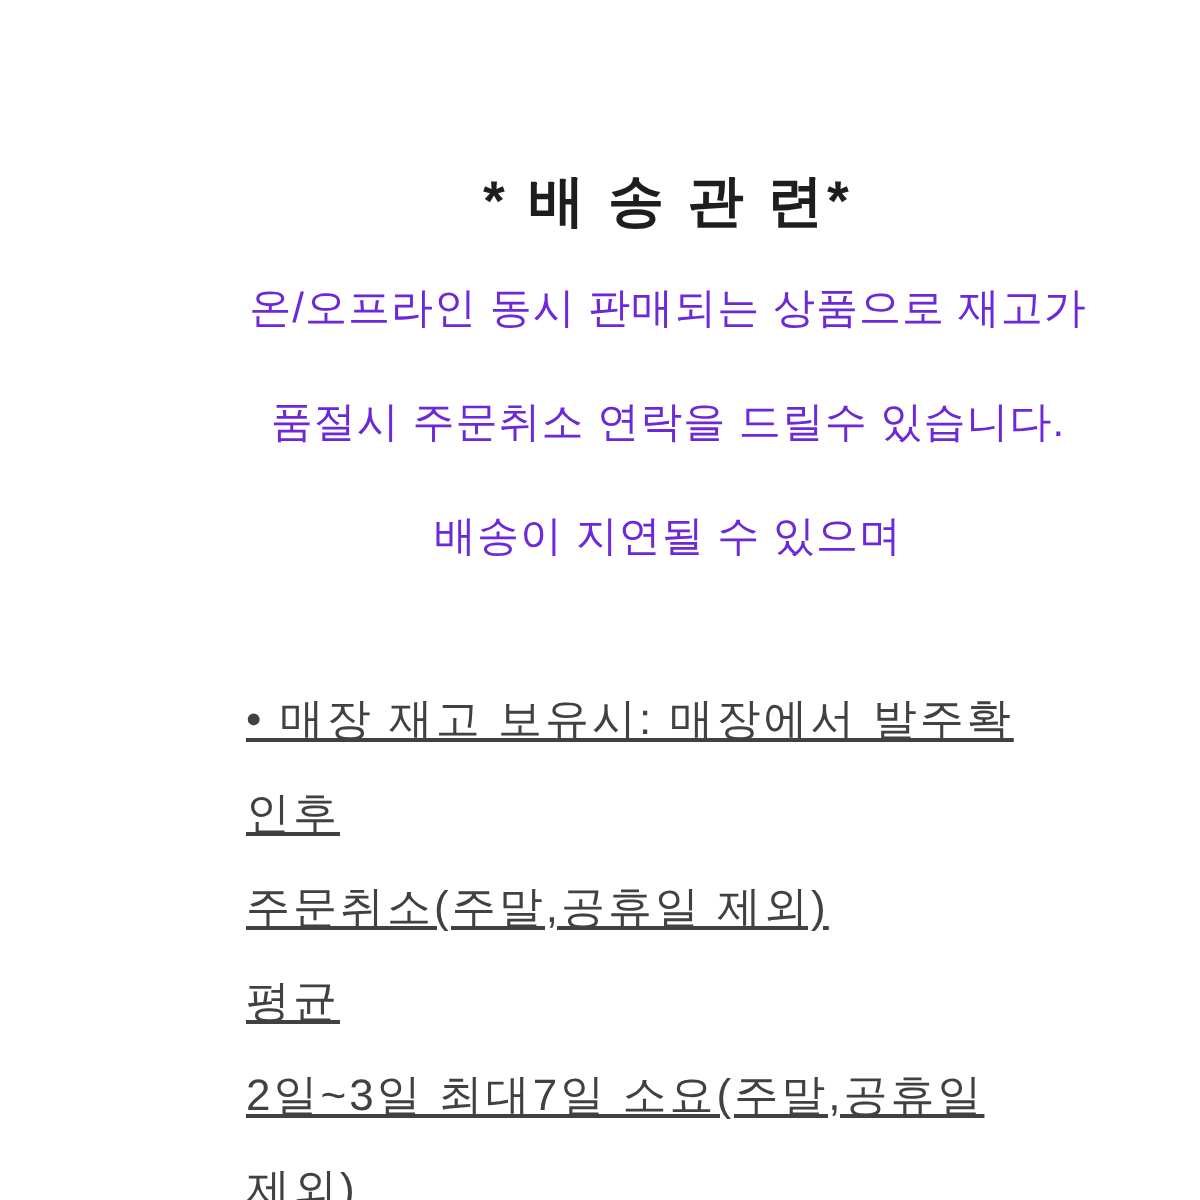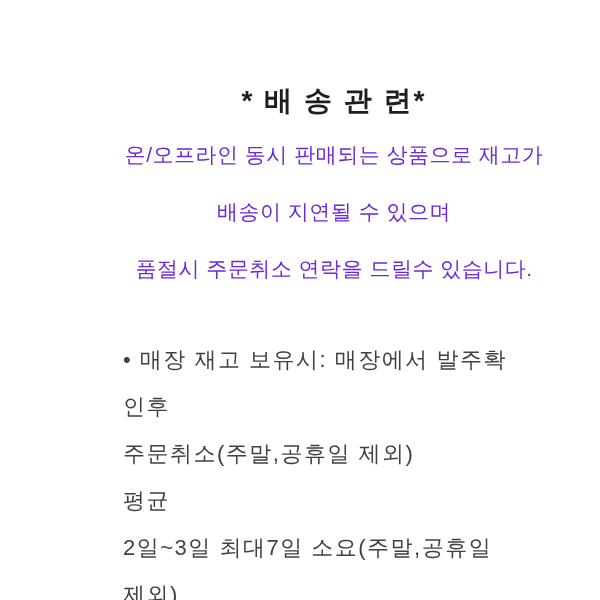--- a/index.html
+++ b/index.html
@@ -48,20 +48,21 @@
     font-weight: 500;
     letter-spacing: 1.5px;
     color: #414141;
   }
   .guide-line {
     font-size: 22px;
     line-height: 30px;
     font-weight: 500;
     letter-spacing: 1.5px;
     color: #414141;
+    text-decoration: underline;
   }
   
   .bottom-band {
     position: absolute;
     left: 12px;
     right: 12px;
     top: 573px;
     height: 21px;
     background: #f7f6f7;
     border-radius: 2px;
@@ -70,22 +71,22 @@
 </head>
 <body>
 
 <div class="page">
 
   <div class="notice-top">
     <div class="notice-title">* 배 송 관 련*</div>
 
     <div class="notice-body">
       <div class="body-line">온/오프라인 동시 판매되는 상품으로 재고가</div>
+      <div class="body-line">품절시 주문취소 연락을 드릴수 있습니다.</div>
       <div class="body-line">배송이 지연될 수 있으며</div>
-      <div class="body-line">품절시 주문취소 연락을 드릴수 있습니다.</div>
     </div>
   </div>
 
   <div class="shipping-guide">
     <div class="guide-line">• 매장 재고 보유시: 매장에서 발주확</div>
     <div class="guide-line">인후</div>
     <div class="guide-line">주문취소(주말,공휴일 제외)</div>
     <div class="guide-line">평균</div>
     <div class="guide-line">2일~3일 최대7일 소요(주말,공휴일</div>
     <div class="guide-line">제외)</div>

